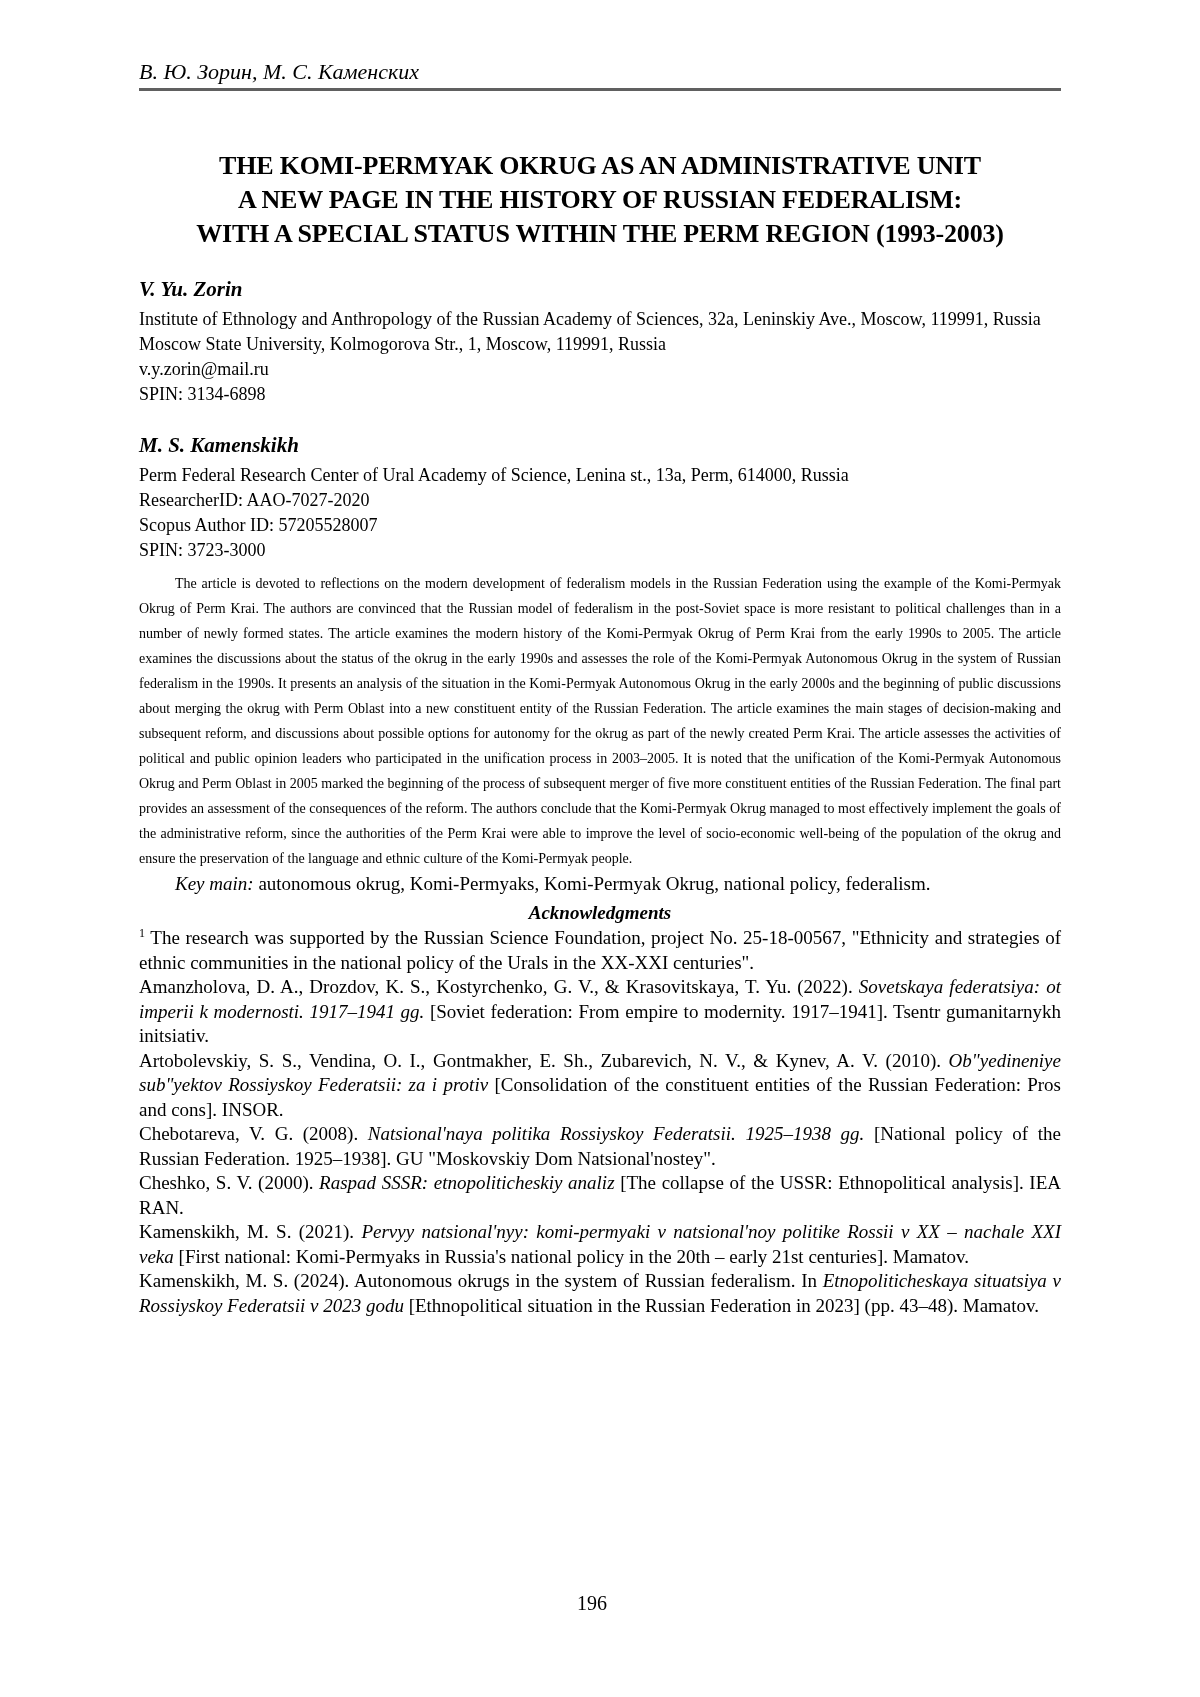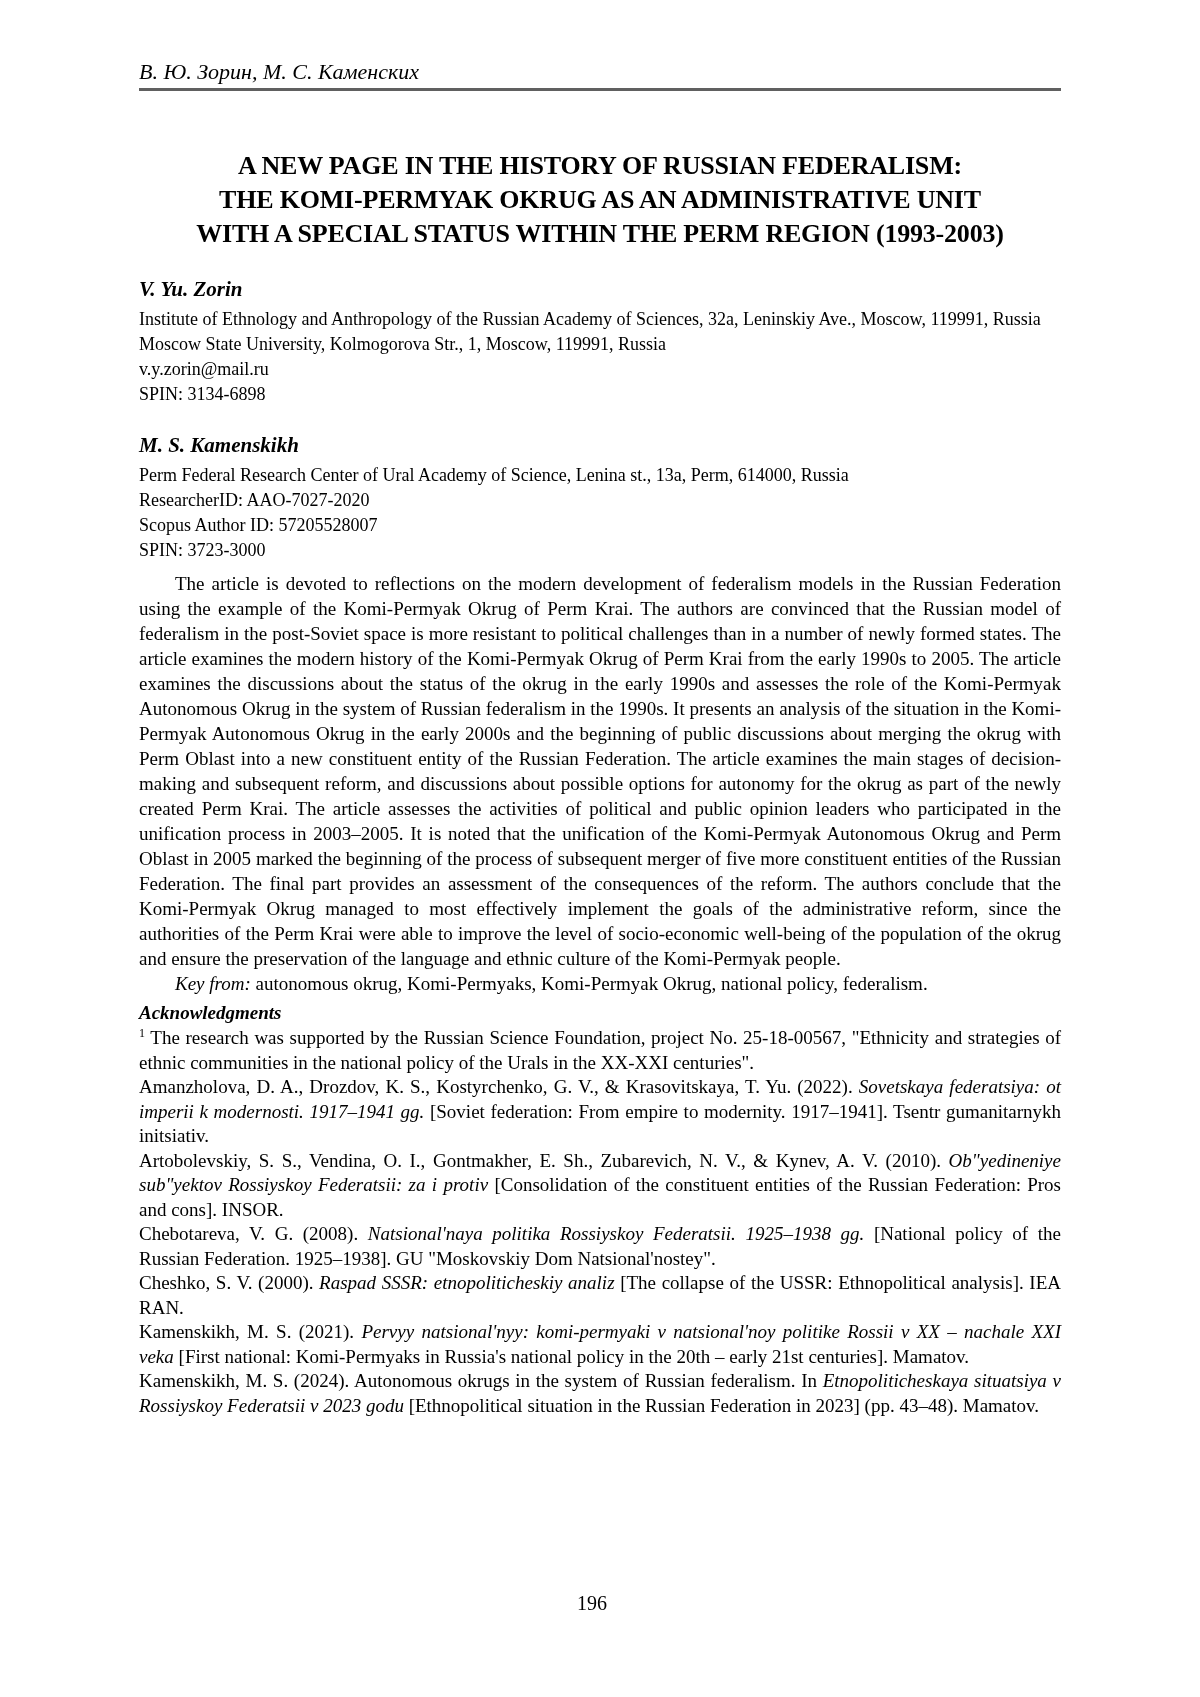--- a/index.html
+++ b/index.html
@@ -44,35 +44,36 @@
   }
   .author-block p {
     margin: 0;
     font-size: 18px;
     line-height: 25px;
     text-align: justify;
   }
 
   .abstract {
     margin: 8px 0 0 0;
-    font-size: 19px;
+    font-size: 14px;
     line-height: 25px;
     text-align: justify;
     text-indent: 36px;
   }
   .keywords {
     margin: 0;
     font-size: 19px;
     line-height: 25px;
     text-indent: 36px;
   }
   .keywords .kw-label { font-style: italic; }
 
   .center-heading {
     margin: 4px 0 0 0;
+    text-align: center;
     font-weight: bold;
     font-style: italic;
     font-size: 19px;
     line-height: 25px;
   }
   .footnote {
     margin: 0;
     font-size: 19px;
     line-height: 25px;
     text-align: justify;
@@ -98,22 +99,22 @@
 </head>
 <body>
 
 <div class="page">
   <div class="content">
 
     <div class="runhead">В. Ю. Зорин, М. С. Каменских</div>
     <hr class="head-rule">
 
     <h1 class="article-title">
+      <div>THE KOMI-PERMYAK OKRUG AS AN ADMINISTRATIVE UNIT</div>
       <div>A NEW PAGE IN THE HISTORY OF RUSSIAN FEDERALISM:</div>
-      <div>THE KOMI-PERMYAK OKRUG AS AN ADMINISTRATIVE UNIT</div>
       <div>WITH A SPECIAL STATUS WITHIN THE PERM REGION (1993-2003)</div>
     </h1>
 
     <div class="author-block">
       <div class="author-name">V. Yu. Zorin</div>
       <p>Institute of Ethnology and Anthropology of the Russian Academy of Sciences, 32a, Leninskiy Ave., Moscow, 119991, Russia</p>
       <p>Moscow State University, Kolmogorova Str., 1, Moscow, 119991, Russia</p>
       <p>v.y.zorin@mail.ru</p>
       <p>SPIN: 3134-6898</p>
     </div>
@@ -121,21 +122,21 @@
     <div class="author-block">
       <div class="author-name">M. S. Kamenskikh</div>
       <p>Perm Federal Research Center of Ural Academy of Science, Lenina st., 13a, Perm, 614000, Russia</p>
       <p>ResearcherID: AAO-7027-2020</p>
       <p>Scopus Author ID: 57205528007</p>
       <p>SPIN: 3723-3000</p>
     </div>
 
     <p class="abstract">The article is devoted to reflections on the modern development of federalism models in the Russian Federation using the example of the Komi-Permyak Okrug of Perm Krai. The authors are convinced that the Russian model of federalism in the post-Soviet space is more resistant to political challenges than in a number of newly formed states. The article examines the modern history of the Komi-Permyak Okrug of Perm Krai from the early 1990s to 2005. The article examines the discussions about the status of the okrug in the early 1990s and assesses the role of the Komi-Permyak Autonomous Okrug in the system of Russian federalism in the 1990s. It presents an analysis of the situation in the Komi-Permyak Autonomous Okrug in the early 2000s and the beginning of public discussions about merging the okrug with Perm Oblast into a new constituent entity of the Russian Federation. The article examines the main stages of decision-making and subsequent reform, and discussions about possible options for autonomy for the okrug as part of the newly created Perm Krai. The article assesses the activities of political and public opinion leaders who participated in the unification process in 2003–2005. It is noted that the unification of the Komi-Permyak Autonomous Okrug and Perm Oblast in 2005 marked the beginning of the process of subsequent merger of five more constituent entities of the Russian Federation. The final part provides an assessment of the consequences of the reform. The authors conclude that the Komi-Permyak Okrug managed to most effectively implement the goals of the administrative reform, since the authorities of the Perm Krai were able to improve the level of socio-economic well-being of the population of the okrug and ensure the preservation of the language and ethnic culture of the Komi-Permyak people.</p>
 
-    <p class="keywords"><span class="kw-label">Key from:</span><span> autonomous okrug, Komi-Permyaks, Komi-Permyak Okrug, national policy, federalism.</span></p>
+    <p class="keywords"><span class="kw-label">Key main:</span><span> autonomous okrug, Komi-Permyaks, Komi-Permyak Okrug, national policy, federalism.</span></p>
 
     <div class="center-heading">Acknowledgments</div>
 
     <p class="footnote"><sup>1</sup><span> The research was supported by the Russian Science Foundation, project No. 25-18-00567, "Ethnicity and strategies of ethnic communities in the national policy of the Urals in the XX-XXI centuries".</span></p>
 
 
     <div class="refs">
       <p><span>Amanzholova, D. A., Drozdov, K. S., Kostyrchenko, G. V., &amp; Krasovitskaya, T. Yu. (2022). </span><span style="font-style: italic;">Sovetskaya federatsiya: ot imperii k modernosti. 1917–1941 gg.</span><span> [Soviet federation: From empire to modernity. 1917–1941]. Tsentr gumanitarnykh initsiativ.</span></p>
       <p><span>Artobolevskiy, S. S., Vendina, O. I., Gontmakher, E. Sh., Zubarevich, N. V., &amp; Kynev, A. V. (2010). </span><span style="font-style: italic;">Ob"yedineniye sub"yektov Rossiyskoy Federatsii: za i protiv</span><span> [Consolidation of the constituent entities of the Russian Federation: Pros and cons]. INSOR.</span></p>
       <p><span>Chebotareva, V. G. (2008). </span><span style="font-style: italic;">Natsional'naya politika Rossiyskoy Federatsii. 1925–1938 gg.</span><span> [National policy of the Russian Federation. 1925–1938]. GU "Moskovskiy Dom Natsional'nostey".</span></p>

